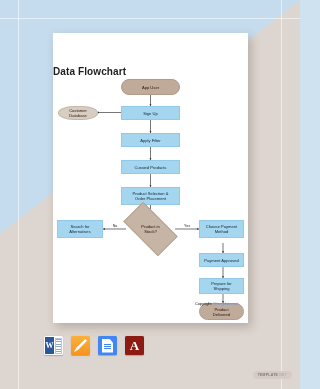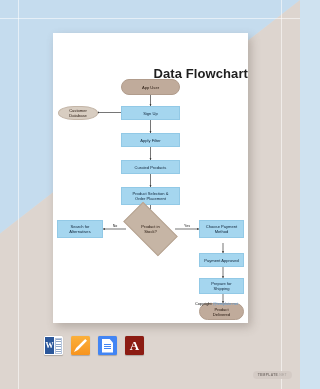--- a/index.html
+++ b/index.html
@@ -62,22 +62,22 @@
     background: #ffffff;
     box-shadow: 3px 4px 9px rgba(90,75,65,0.30);
     overflow: hidden;
   }
 
   #page-title {
     position: absolute;
     left: 0;
     right: 0;
     top: 33px;
-    text-align: right;
-    font-size: 13px;
+    text-align: left;
+    font-size: 10px;
     font-weight: bold;
     color: #1f1f1f;
     letter-spacing: 0.1px;
   }
 
   
   #flow {
     position: absolute;
     inset: 0;
   }

